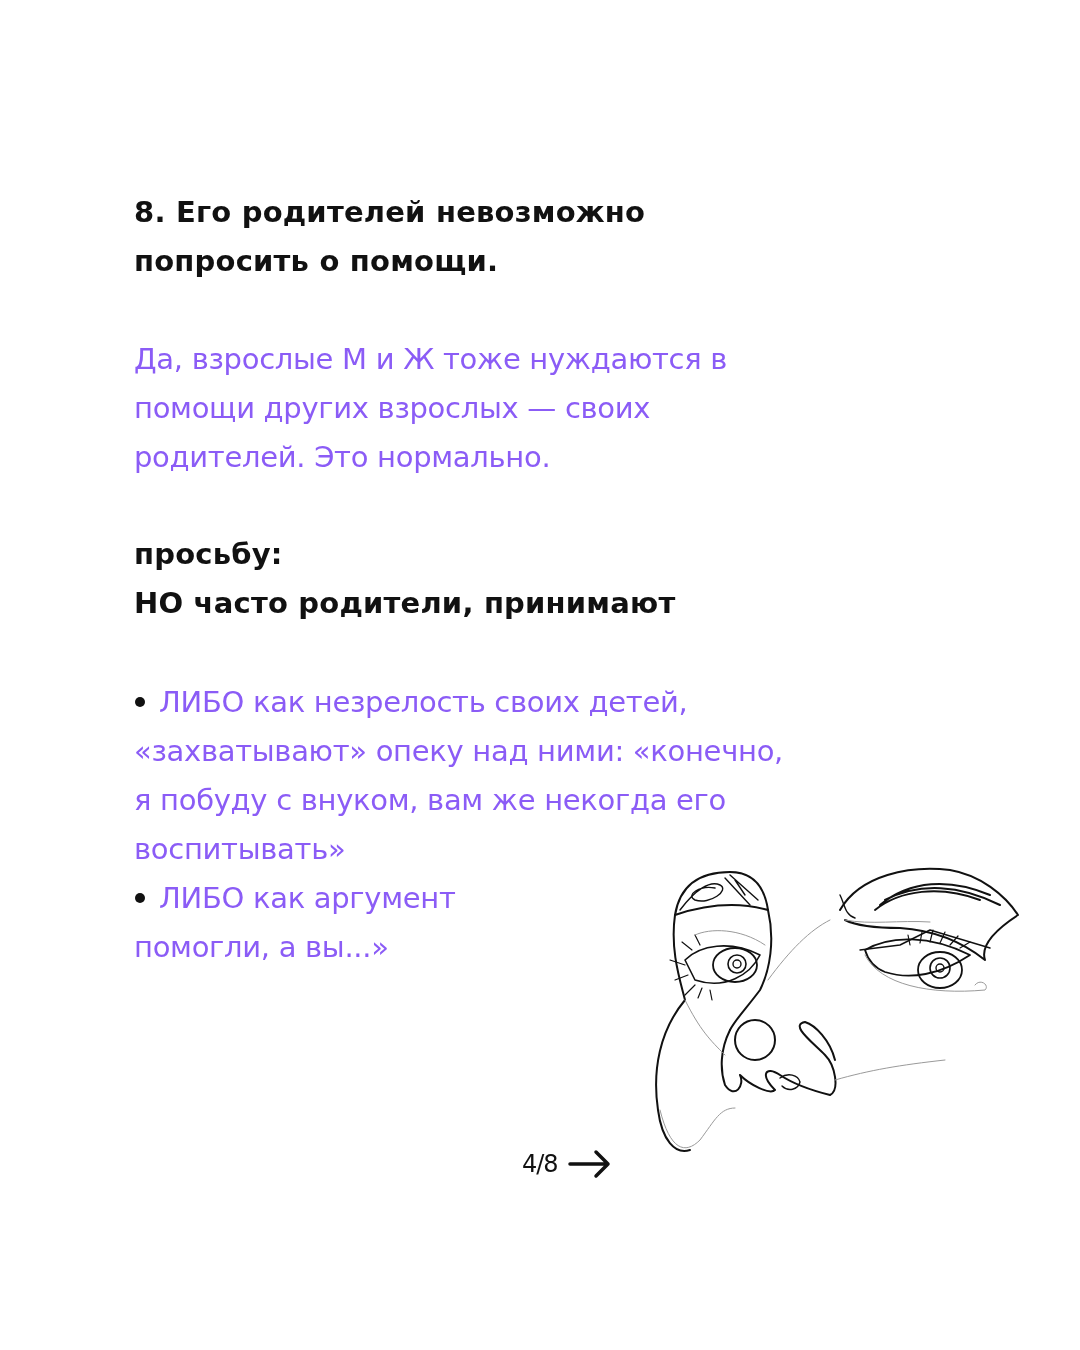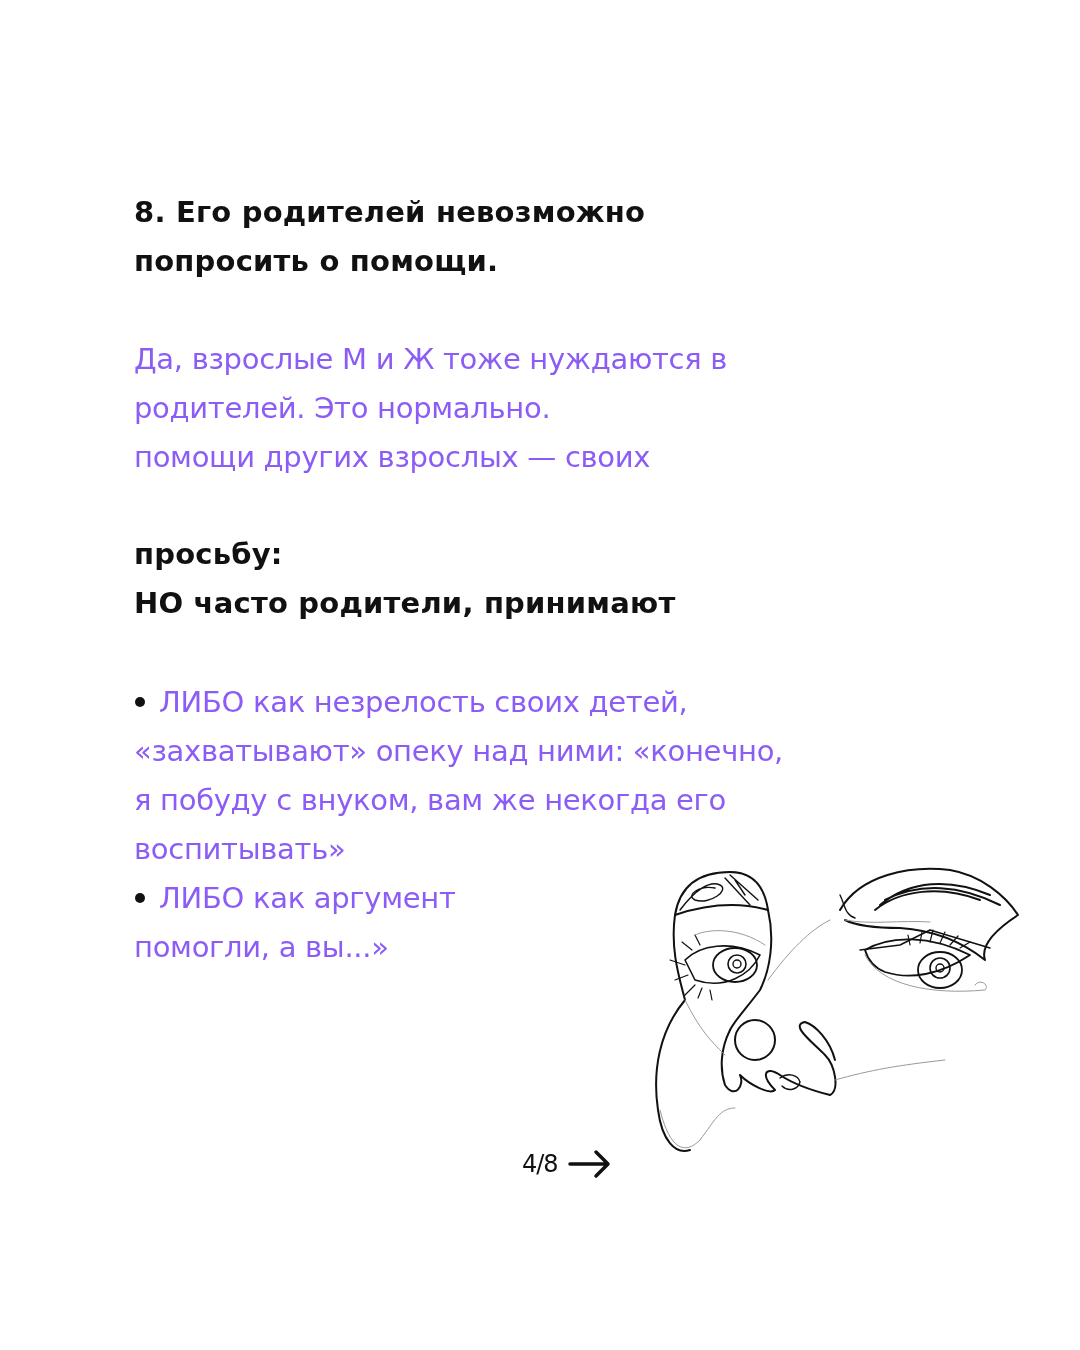--- a/index.html
+++ b/index.html
@@ -72,22 +72,22 @@
 </head>
 <body>
 
 <h1 class="block heading" id="title">
   <span class="line">8. Его родителей невозможно</span>
   <span class="line">попросить о помощи.</span>
 </h1>
 
 <p class="block body-text" id="intro">
   <span class="line">Да, взрослые М и Ж тоже нуждаются в</span>
+  <span class="line">помощи других взрослых — своих</span>
   <span class="line">родителей. Это нормально.</span>
-  <span class="line">помощи других взрослых — своих</span>
 </p>
 
 <h2 class="block heading" id="subhead">
   <span class="line">просьбу:</span>
   <span class="line">НО часто родители, принимают</span>
 </h2>
 
 <div class="block body-text" id="list">
   <div>
     <span class="line"><span class="bullet-dot"></span><span>ЛИБО как незрелость своих детей,</span></span>

